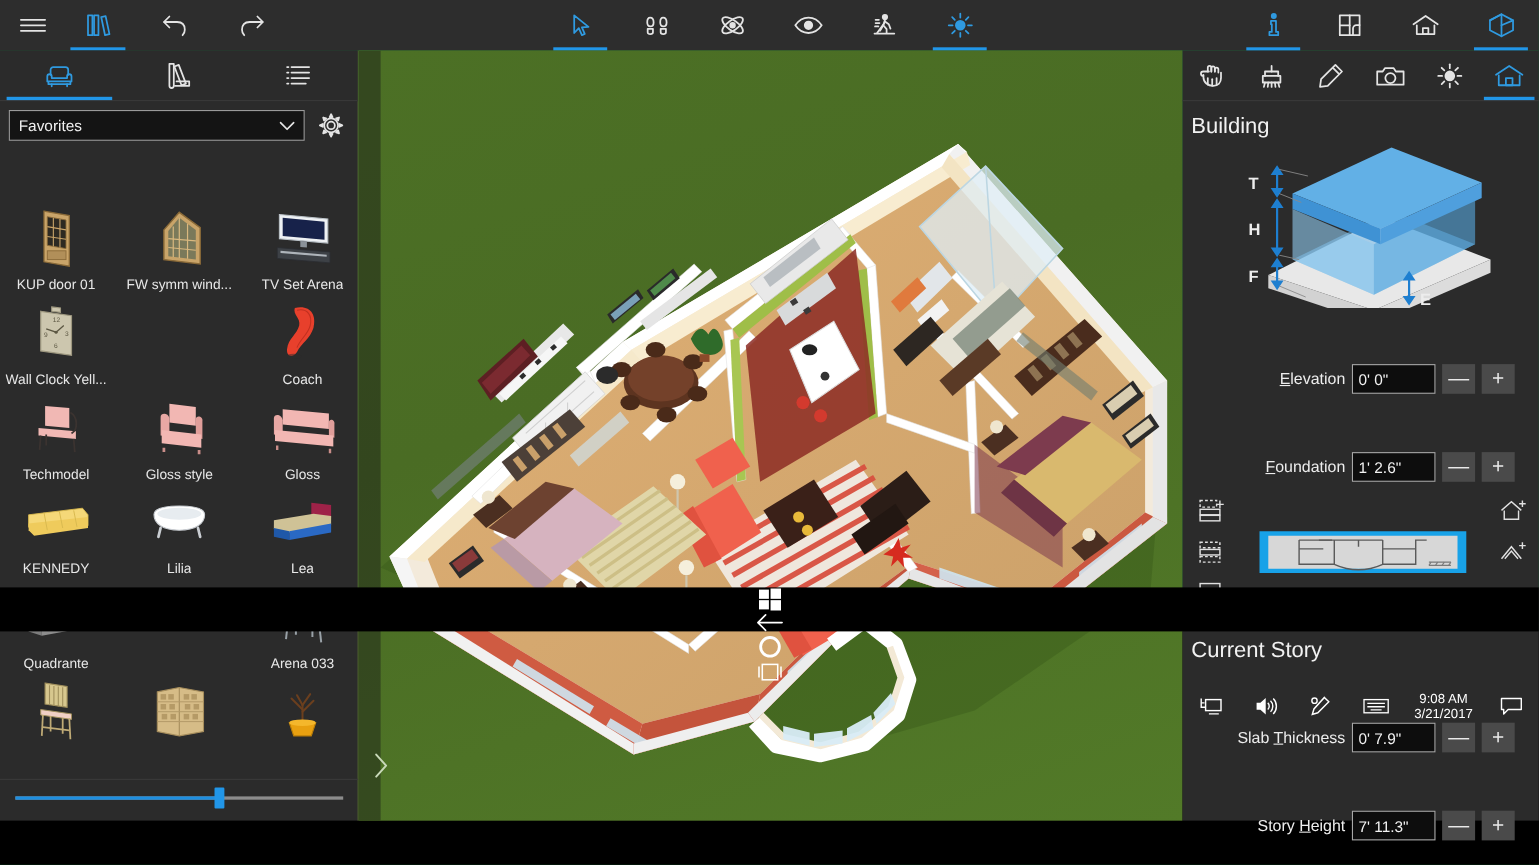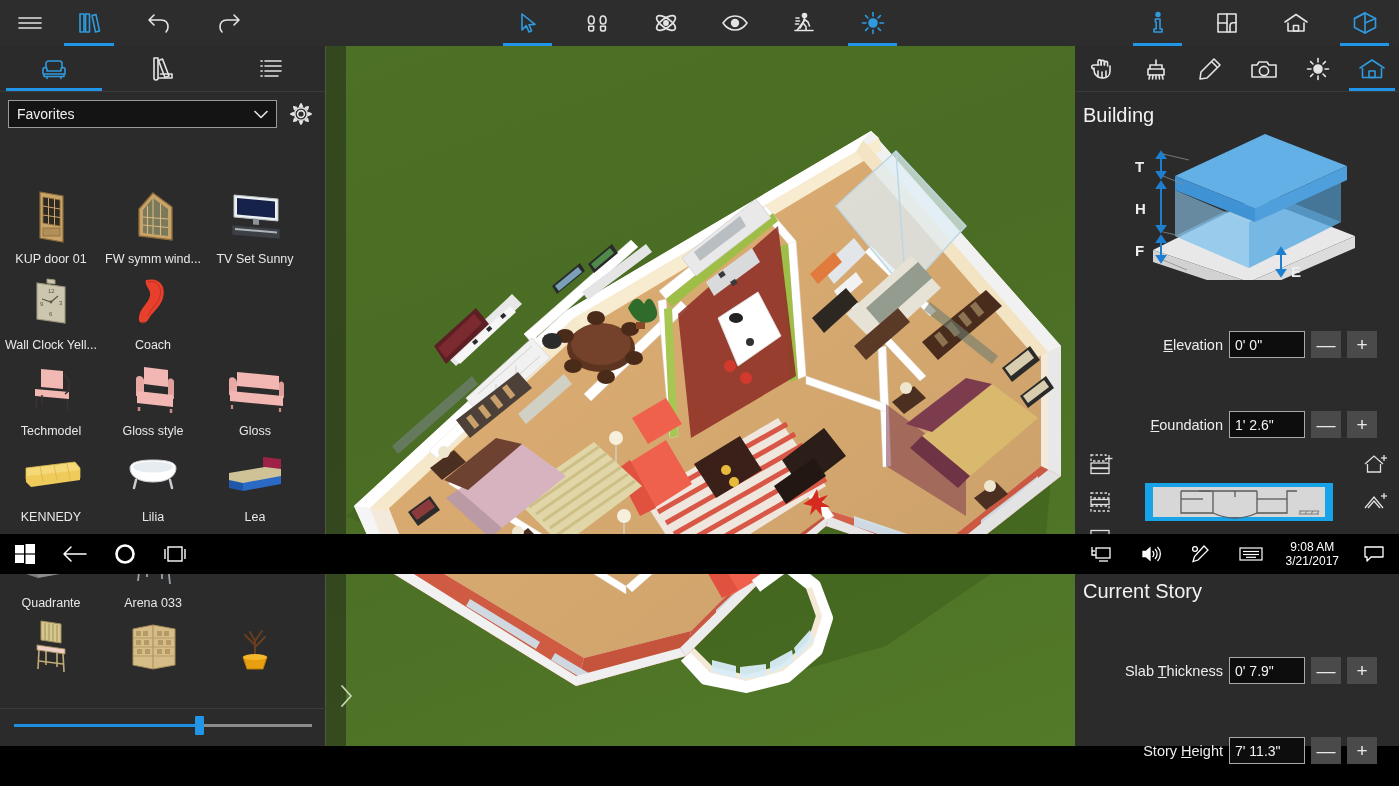--- a/index.html
+++ b/index.html
@@ -27,21 +27,21 @@
   .lp-tab { flex:1; position:relative; display:flex; align-items:center; justify-content:center; cursor:pointer; }
   .lp-tab .ul { position:absolute; left:6px; right:6px; bottom:0; height:3px; background:#2196e8; display:none; }
   .lp-tab.active .ul { display:block; }
 
   .lp-filter { height:44px; display:flex; align-items:center; padding:0 8px; gap:8px; }
   .combo { flex:1; height:28px; background:#141414; border:1px solid #9a9a9a; display:flex; align-items:center; padding:0 8px; color:#f0f0f0; font-size:14px; cursor:pointer; position:relative; }
   .combo .cv { flex:1; }
   .gear { width:32px; height:32px; display:flex; align-items:center; justify-content:center; cursor:pointer; }
 
   .lp-grid { position:absolute; left:0; top:134px; width:326px; height:562px; overflow:hidden; }
-  .row { display:flex; }
+  .row { display:flex;justify-content:space-between; }
   .cell { width:98px; margin:0 2px; display:flex; flex-direction:column; align-items:center; cursor:pointer; padding-top:4px; }
   .thumb { width:76px; height:66px; display:flex; align-items:center; justify-content:center; }
   .cname { color:#e8e8e8; font-size:12.5px; margin-top:2px; white-space:nowrap; overflow:hidden; text-overflow:ellipsis; max-width:96px; text-align:center; }
 
   .lp-slider { position:absolute; left:0; bottom:4px; width:326px; height:34px; border-top:1px solid #3a3a3a; display:flex; align-items:center; }
   .strack { position:relative; margin:0 14px; flex:1; height:3px; background:#8c8c8c; }
   .sfill { position:absolute; left:0; top:0; height:3px; background:#1e8fe0; width:62%; }
   .sthumb { position:absolute; left:62%; top:-8px; width:9px; height:19px; background:#2196e8; margin-left:-4px; border-radius:1px; }
 
   
@@ -67,21 +67,21 @@
   .spin { width:30px; height:27px; background:#4a4a4a; color:#e9e9e9; display:flex; align-items:center; justify-content:center; font-size:19px; cursor:pointer; user-select:none; }
 
   .story-block { display:flex; align-items:center; justify-content:space-between; padding:12px 10px 6px 14px; }
   .story-icons { display:flex; flex-direction:column; gap:16px; }
   .story-plan { width:200px; height:68px; display:flex; align-items:center; justify-content:center; }
   .si { cursor:pointer; }
 
   .hr { height:1px; background:#3f3f3f; margin:10px 0 0 0; }
 
   
-  .taskbar { position:absolute; left:0; bottom:0; width:1399px; height:40px; background:#000; display:flex; align-items:center; }
+  .taskbar { position:absolute; left:0; bottom:0; width:1399px; height:40px; background:#000; display:flex; align-items:center;flex-direction:column; }
   .tk { width:50px; height:40px; display:flex; align-items:center; justify-content:center; cursor:pointer; }
   .tk-right { margin-left:auto; display:flex; align-items:center; height:40px; }
   .clock { color:#fff; font-size:12px; line-height:14px; text-align:center; padding:0 10px; cursor:pointer; }
 </style>
 </head>
 <body>
 
 <div id="app">
 
   <div class="topbar">
@@ -327,21 +327,21 @@
         <div class="cell">
           <div class="thumb">
             <svg width="58" height="56" viewBox="0 0 58 56">
               <path d="M8 6 L52 10 L52 32 L8 28 Z" fill="#eef1f4" stroke="#b9c0c6" stroke-width="1"></path>
               <path d="M11 9 L49 12.5 L49 29 L11 25.6 Z" fill="#17224a"></path>
               <path d="M27 30 L33 30.5 L33 36 L27 35.5 Z" fill="#8b9299"></path>
               <path d="M6 36 L54 40 L54 50 L6 46 Z" fill="#3d4146" stroke="#2b2e32" stroke-width="0.8"></path>
               <path d="M9 39 L51 42.5 L51 44.5 L9 41 Z" fill="#aeb4ba"></path>
             </svg>
           </div>
-          <div class="cname">TV Set Sunny</div>
+          <div class="cname">TV Set Arena</div>
         </div>
       </div>
 
       <div class="row">
         <div class="cell">
           <div class="thumb">
             <svg width="52" height="56" viewBox="0 0 52 56">
               <path d="M12 8 L40 12 L40 48 L12 44 Z" fill="#ccc6ae" stroke="#9d977f" stroke-width="1.1"></path>
               <path d="M22 4 L30 5 L30 9 L22 8 Z" fill="#ccc6ae" stroke="#9d977f" stroke-width="1"></path>
               <g stroke="#5c5743" stroke-width="1.2" fill="none">

